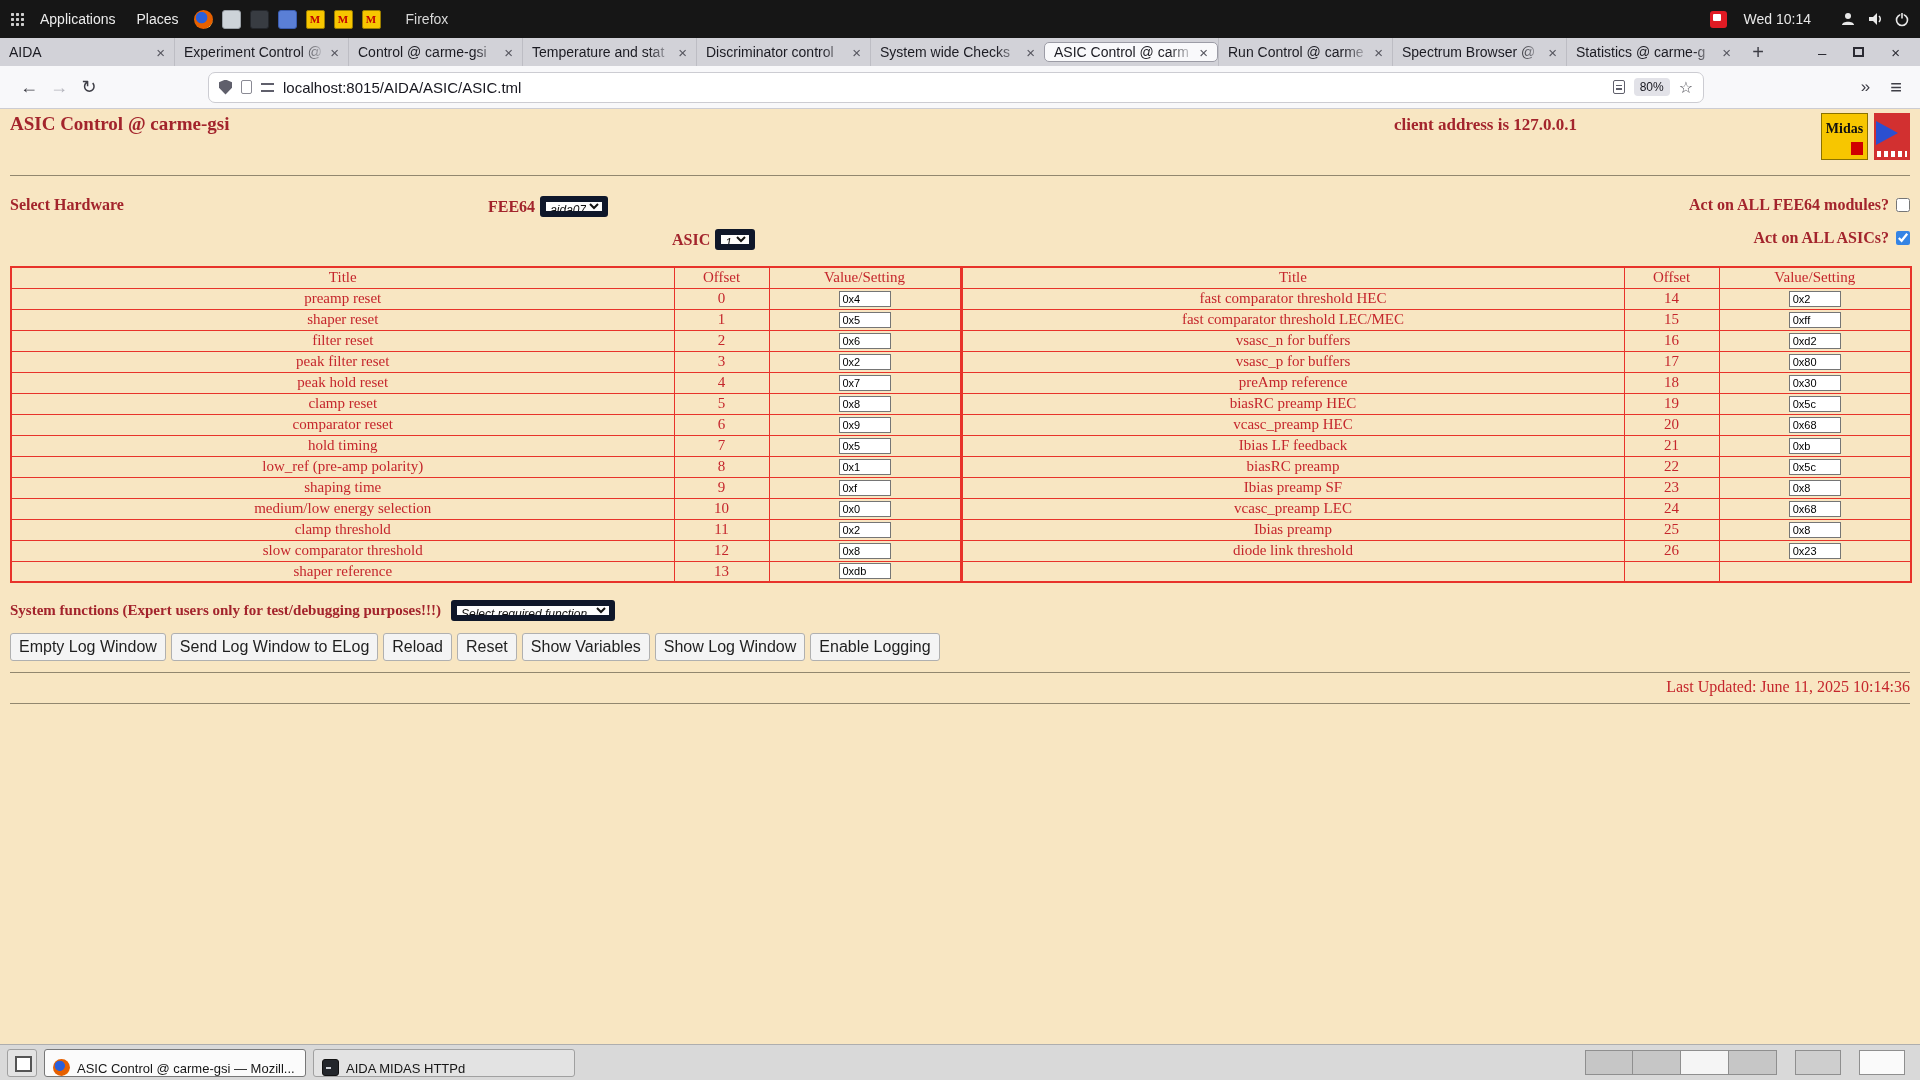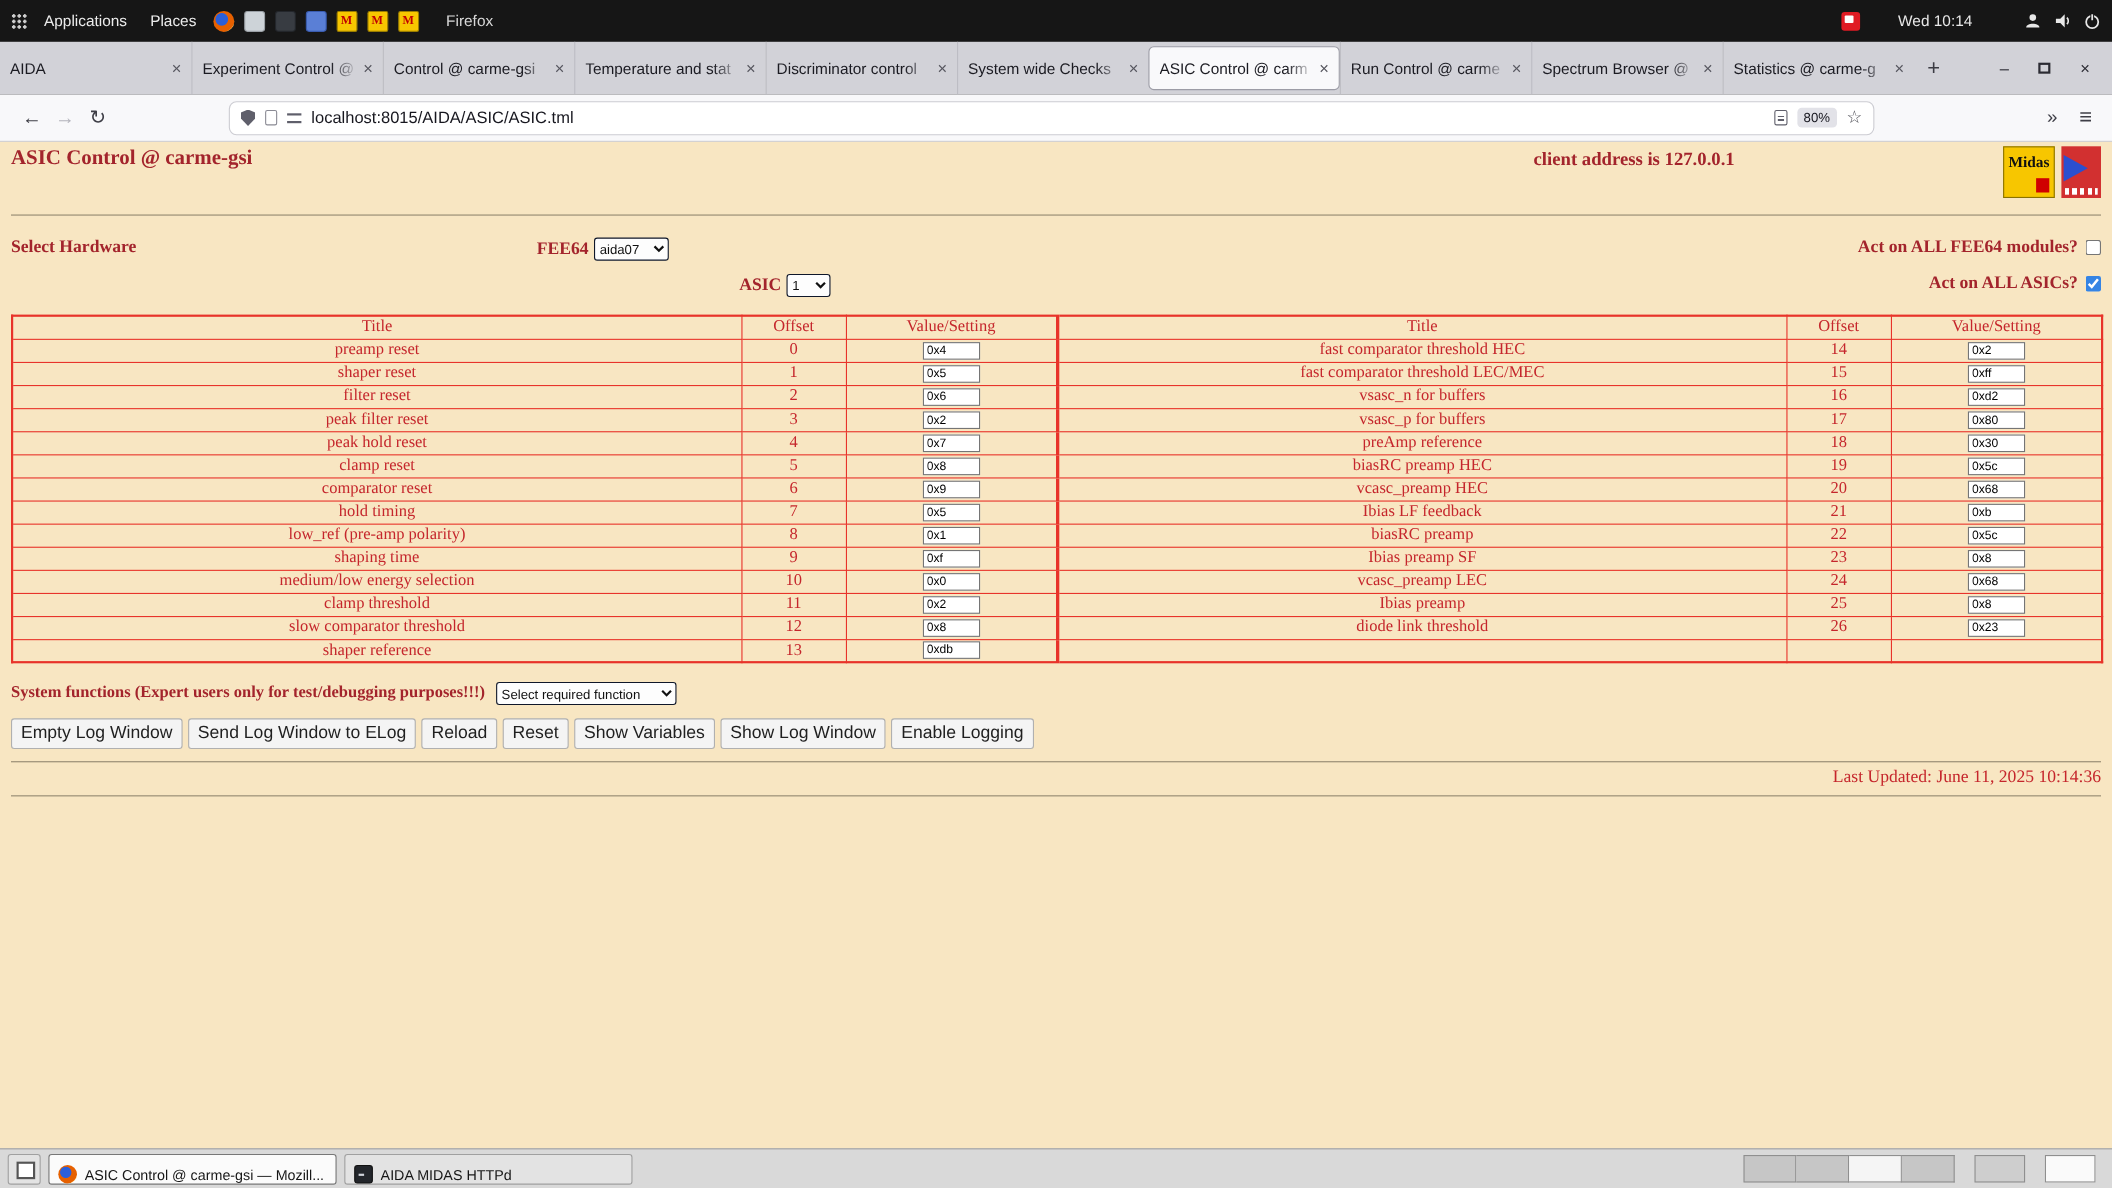--- a/index.html
+++ b/index.html
@@ -16,29 +16,29 @@
   .ico { width: 19px; height: 19px; border-radius: 3px; flex: none; }
   .ico-grid { width: 15px; height: 15px; border-radius: 0;
               background: radial-gradient(#cfcfcf 1.4px, transparent 1.5px) 0 0 / 5px 5px; }
   .ico-ff { border-radius: 50%;
             background: radial-gradient(circle at 40% 40%, #2b5fd9 0 33%, #e66000 38% 70%, #ffb84d 74%); }
   .ico-doc { background: #cdd3d8; border: 1px solid #9aa0a6; }
   .ico-term { background: #383c42; border: 1px solid #23262b; }
   .ico-app { background: #5a7fd6; border: 1px solid #3a5cb0; }
   .ico-midas { background: #f7c600; border: 1px solid #9a7d00; color: #c00000;
                font: bold 11px/17px "Liberation Serif", serif; text-align: center; border-radius: 2px; }
-  .tb-right { margin-left: auto; display: flex; align-items: center; gap: 31px; }
+  .tb-right { margin-left: auto; display: flex; align-items: center; gap: 13px; }
   .alert-ico { width: 17px; height: 17px; background: #e01b24; border-radius: 3px; position: relative; }
   .alert-ico::after { content: ""; position: absolute; left: 3px; top: 3px; width: 8px; height: 7px;
                       background: #fff; border-radius: 1px; }
   .tb-clock { margin: 0 6px 0 4px; }
   .status-icons { display: flex; align-items: center; gap: 11px; margin-left: 10px; }
 
   
-  #tabbar { height: 48px; background: #d2d2d8; display: flex; align-items: stretch; flex: none; }
+  #tabbar { height: 28px; background: #d2d2d8; display: flex; align-items: stretch; flex: none; }
   .tabs { display: flex; }
   .tab { width: 174px; display: flex; align-items: center; padding: 0 9px; font-size: 14px;
          color: #1b1b22; position: relative; }
   .tab + .tab { border-left: 1px solid #bdbdc4; }
   .tab.active { background: #f9f9fb; border: 1px solid #9c9ca6; border-radius: 5px; margin: 4px 0; }
   .tab-label { flex: 1; white-space: nowrap; overflow: hidden;
                -webkit-mask-image: linear-gradient(to right, #000 82%, transparent);
                mask-image: linear-gradient(to right, #000 82%, transparent); }
   .tab-close { font-size: 15px; color: #55555e; margin-left: 4px; line-height: 1; }
   .newtab { width: 36px; display: flex; align-items: center; justify-content: center;
@@ -89,21 +89,21 @@
                           background: repeating-linear-gradient(to right, #fff 0 4px, transparent 4px 7px); }
   hr { border: none; border-top: 1px solid #92876f; margin-top: 15px; }
 
   .hw-row { position: relative; height: 24px; margin-top: 20px; font-size: 16px; color: #a3242c;
             font-weight: bold; }
   .hw-row2 { margin-top: 9px; }
   .hw-mid { position: absolute; left: 478px; top: 0; display: flex; gap: 5px; align-items: center; }
   .hw-mid2 { left: 662px; }
   .hw-right { position: absolute; right: 0; top: 0; display: flex; gap: 7px; align-items: center; }
   select { font-family: "Liberation Sans", sans-serif; font-size: 12px; height: 21px;
-           background: #fdfdfd; border: 1px solid #0f172a; border-radius: 3px; color: #111; }
+           background: #fdfdfd; border: 6px solid #0f172a; border-radius: 3px; color: #111; font-style: italic; }
   #fee64-select { width: 68px; }
   #asic-select { width: 40px; }
   input[type="checkbox"] { width: 14px; height: 14px; accent-color: #3584e4; }
 
   #asic-table { border-collapse: collapse; width: 1900px; table-layout: fixed; margin-top: 13px;
                 font-size: 15px; color: #c5262c; border: 2px solid #e8332a; }
   #asic-table th, #asic-table td { border: 1px solid #e8332a; text-align: center; padding: 0 4px;
                 height: 21px; font-weight: normal; overflow: hidden; white-space: nowrap; }
   #asic-table .divider { border-left-width: 3px; }
   .val-input { width: 52px; height: 16px; font-size: 11px; font-family: "Liberation Sans", sans-serif;

